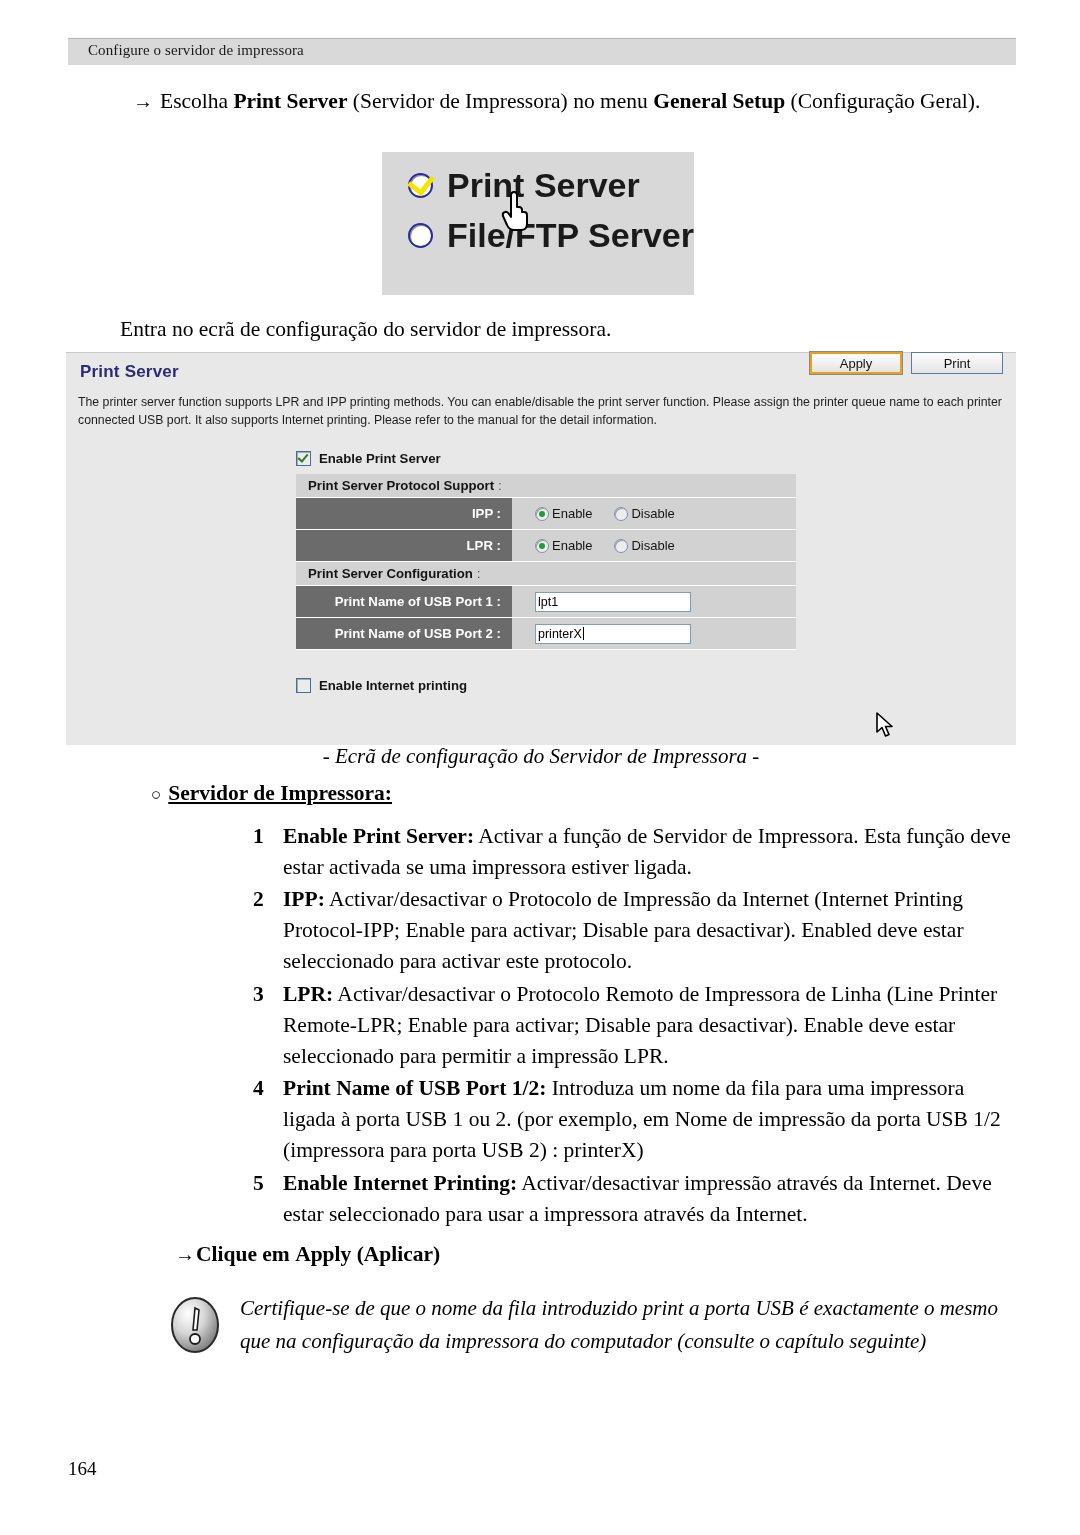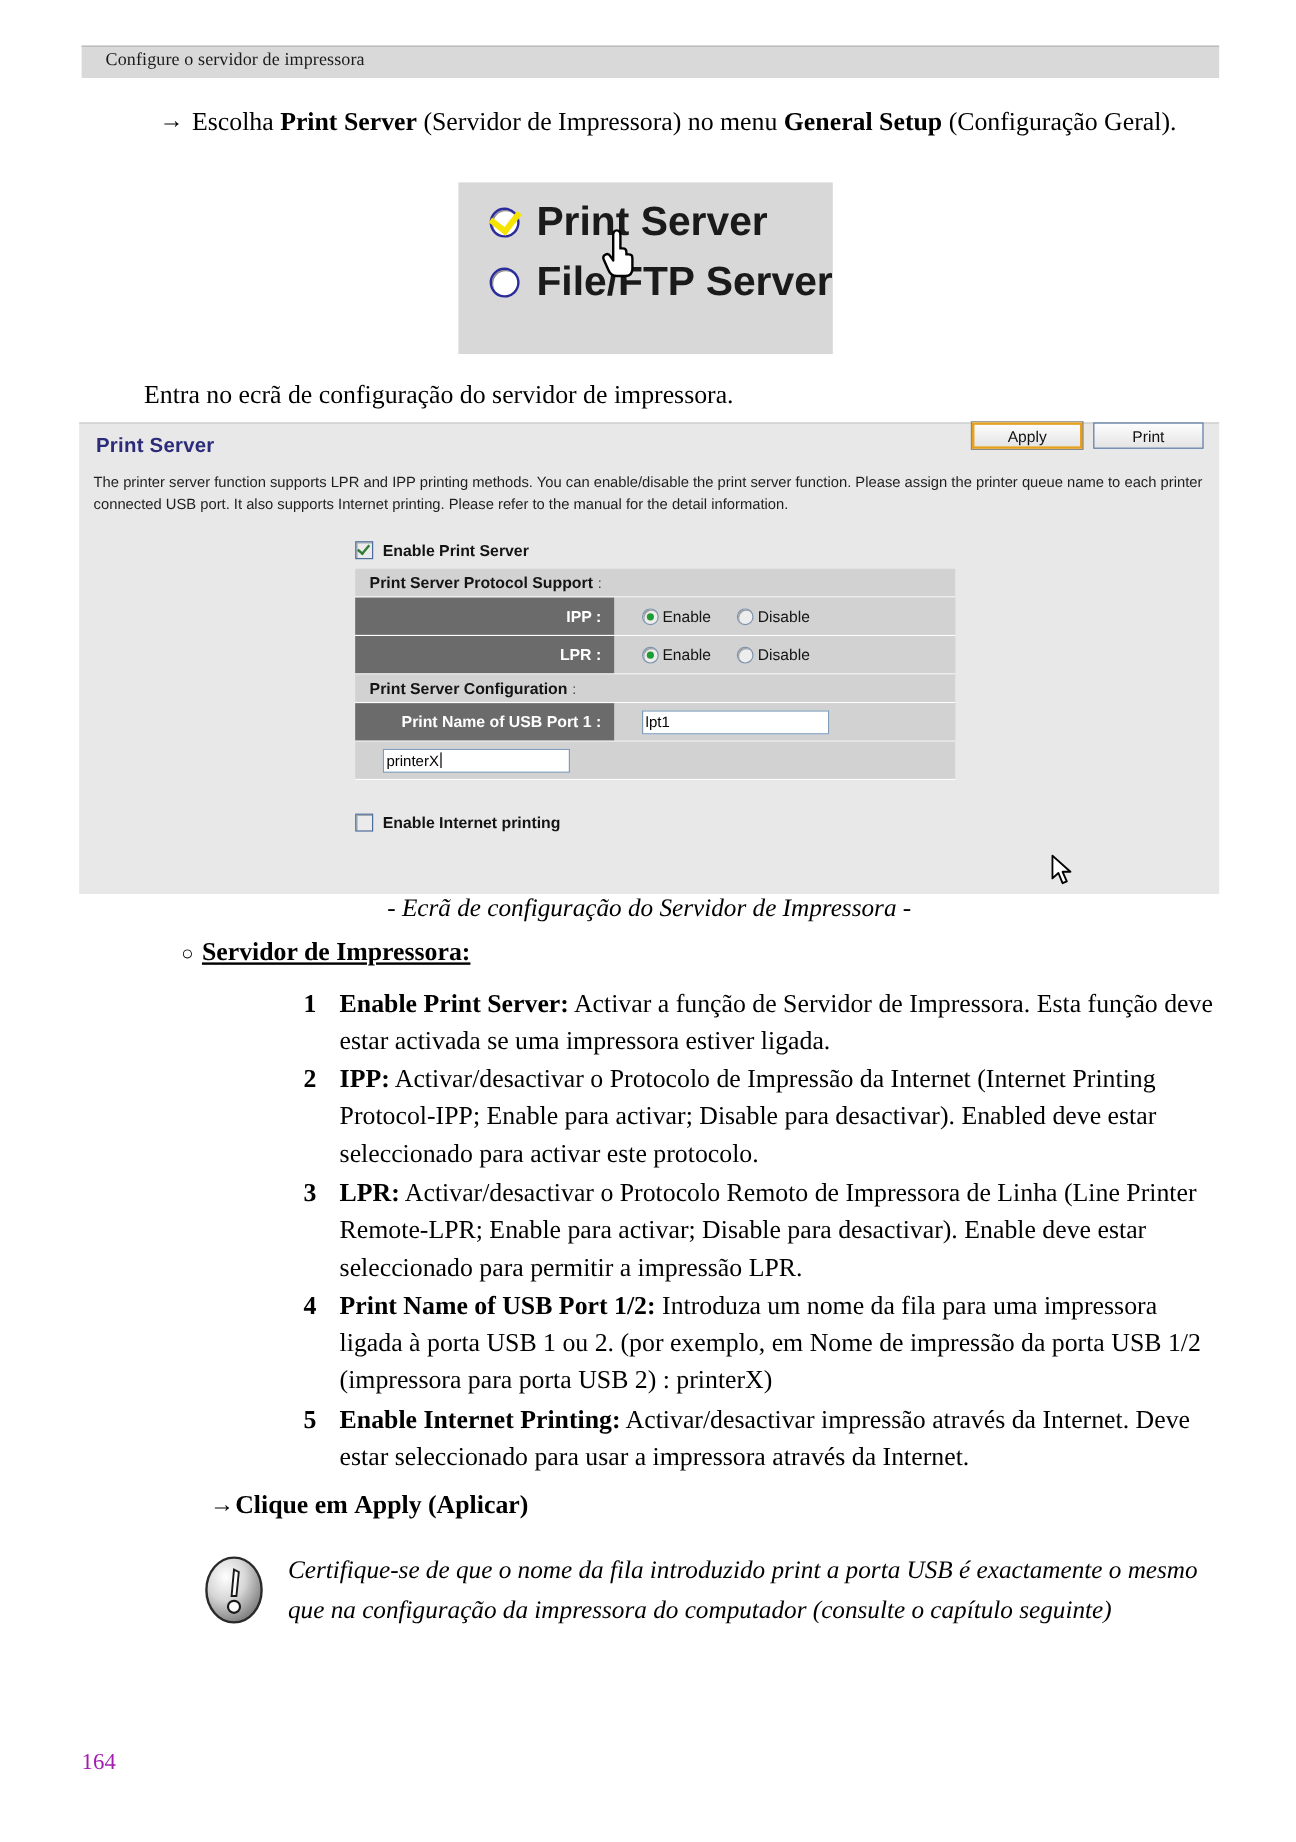--- a/index.html
+++ b/index.html
@@ -406,21 +406,21 @@
     font-style: italic;
     color: #000;
   }
 
   
   #page-number {
     position: absolute;
     left: 68px;
     top: 1458px;
     font-size: 19px;
-    color: #a21caf;
+    color: #000000;
   }
 </style>
 </head>
 <body>
 
 <div class="page-header">
   <span class="page-header-text">Configure o servidor de impressora</span>
 </div>
 
 <span class="arrow-glyph" id="intro-arrow">→</span>
@@ -500,20 +500,21 @@
     <div class="f-row">
       <div class="f-label">Print Name of USB Port 1 :</div>
       <div class="f-value">
         <span class="text-input">
           <span>lpt1</span>
         </span>
       </div>
     </div>
 
     <div class="f-row">
+      <div class="f-label">Print Name of USB Port 2 :</div>
       <div class="f-value">
         <span class="text-input">
           <span>printerX</span>
           <span class="caret"></span>
         </span>
       </div>
     </div>
 
     <div class="cb-row" style="margin-top:24px">
       <span class="checkbox"></span>

